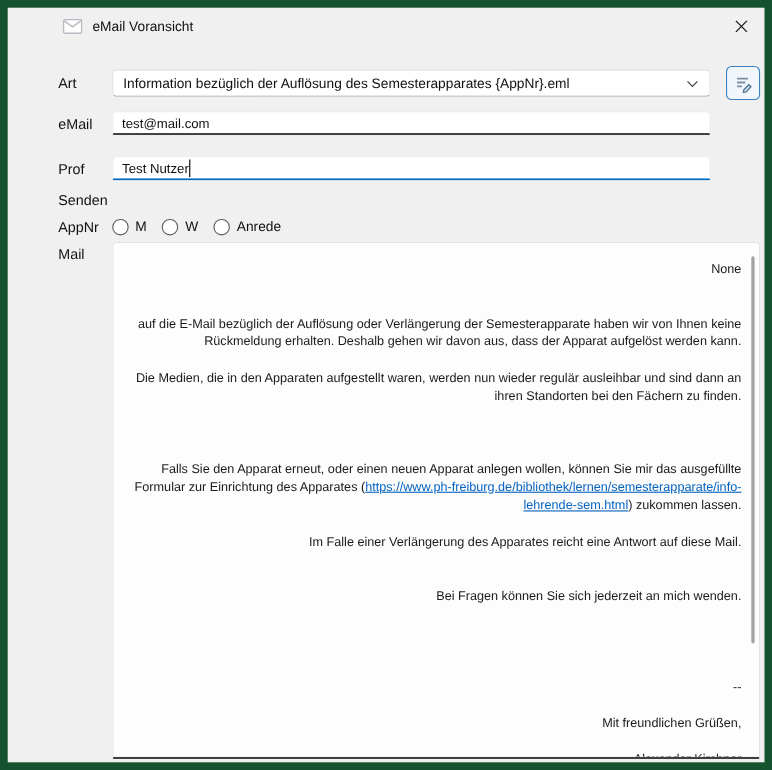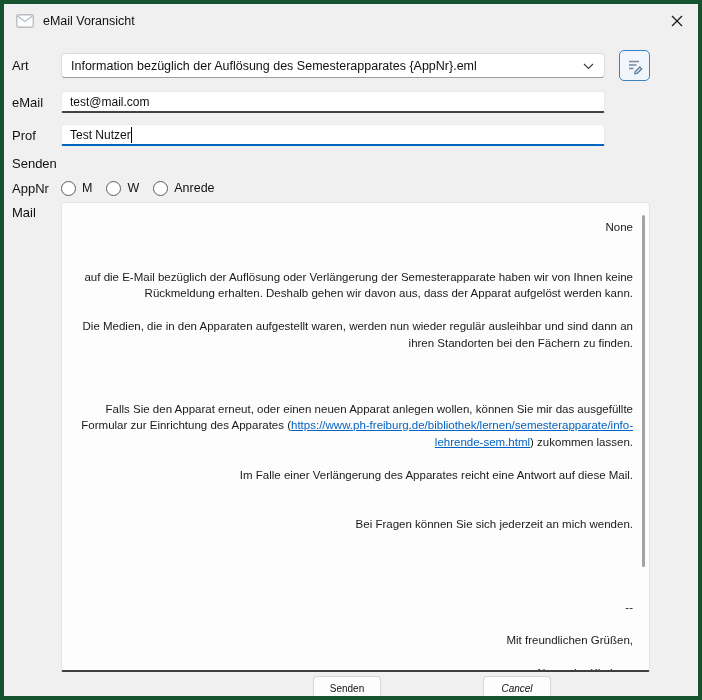--- a/index.html
+++ b/index.html
@@ -1,33 +1,33 @@
 <!DOCTYPE html>
 <html><head>
 <meta charset="utf-8">
 <style>
   * { margin:0; padding:0; box-sizing:border-box; }
   html,body { width:702px; height:700px; }
   body { font-family:"Liberation Sans","DejaVu Sans",sans-serif; background:#e8e8e8; }
   .dialog{
     width:702px; height:700px; background:#f0f0f0;
-    border:4px solid #14532d; position:relative; overflow:hidden;
+    border:7px solid #14532d; position:relative; overflow:hidden;padding-left:38px;
   }
   
   .titlebar{ height:34px; display:flex; align-items:center; padding:0 12px; }
   .titlebar .app-icon{ width:18px; height:14px; margin-right:9px; flex:none; }
   .title-text{ font-size:12.5px; color:#111; flex:1; }
   .close-btn{ width:30px; height:26px; display:flex; align-items:center; justify-content:center; cursor:default; margin-right:-6px; }
   
   .row{ display:flex; align-items:center; margin-left:8px; }
   .row .lbl{ width:49px; flex:none; font-size:13px; color:#111; }
   .fieldw{ width:544px; flex:none; position:relative; }
-  .row-art{ margin-top:15px; height:25px; }
+  .row-art{ margin-top:22px; height:25px; }
   .row-email{ margin-top:13px; height:22px; }
-  .row-prof{ margin-top:11px; height:22px; }
+  .row-prof{ margin-top:19px; height:22px; }
   .row-betreff{ margin-top:6px; height:22px; }
   .row-anrede{ margin-top:6px; height:16px; }
   .row-mail{ margin-top:6px; height:470px; align-items:flex-start; }
   .row-mail .lbl{ padding-top:3px; }
   
   .combo{
     height:25px; background:#ffffff; border:1px solid #dcdcdc; border-bottom-color:#9d9d9d;
     border-radius:4px; display:flex; align-items:center; padding:0 26px 0 9px;
     font-size:12.5px; color:#111; position:relative; width:100%;
   }

